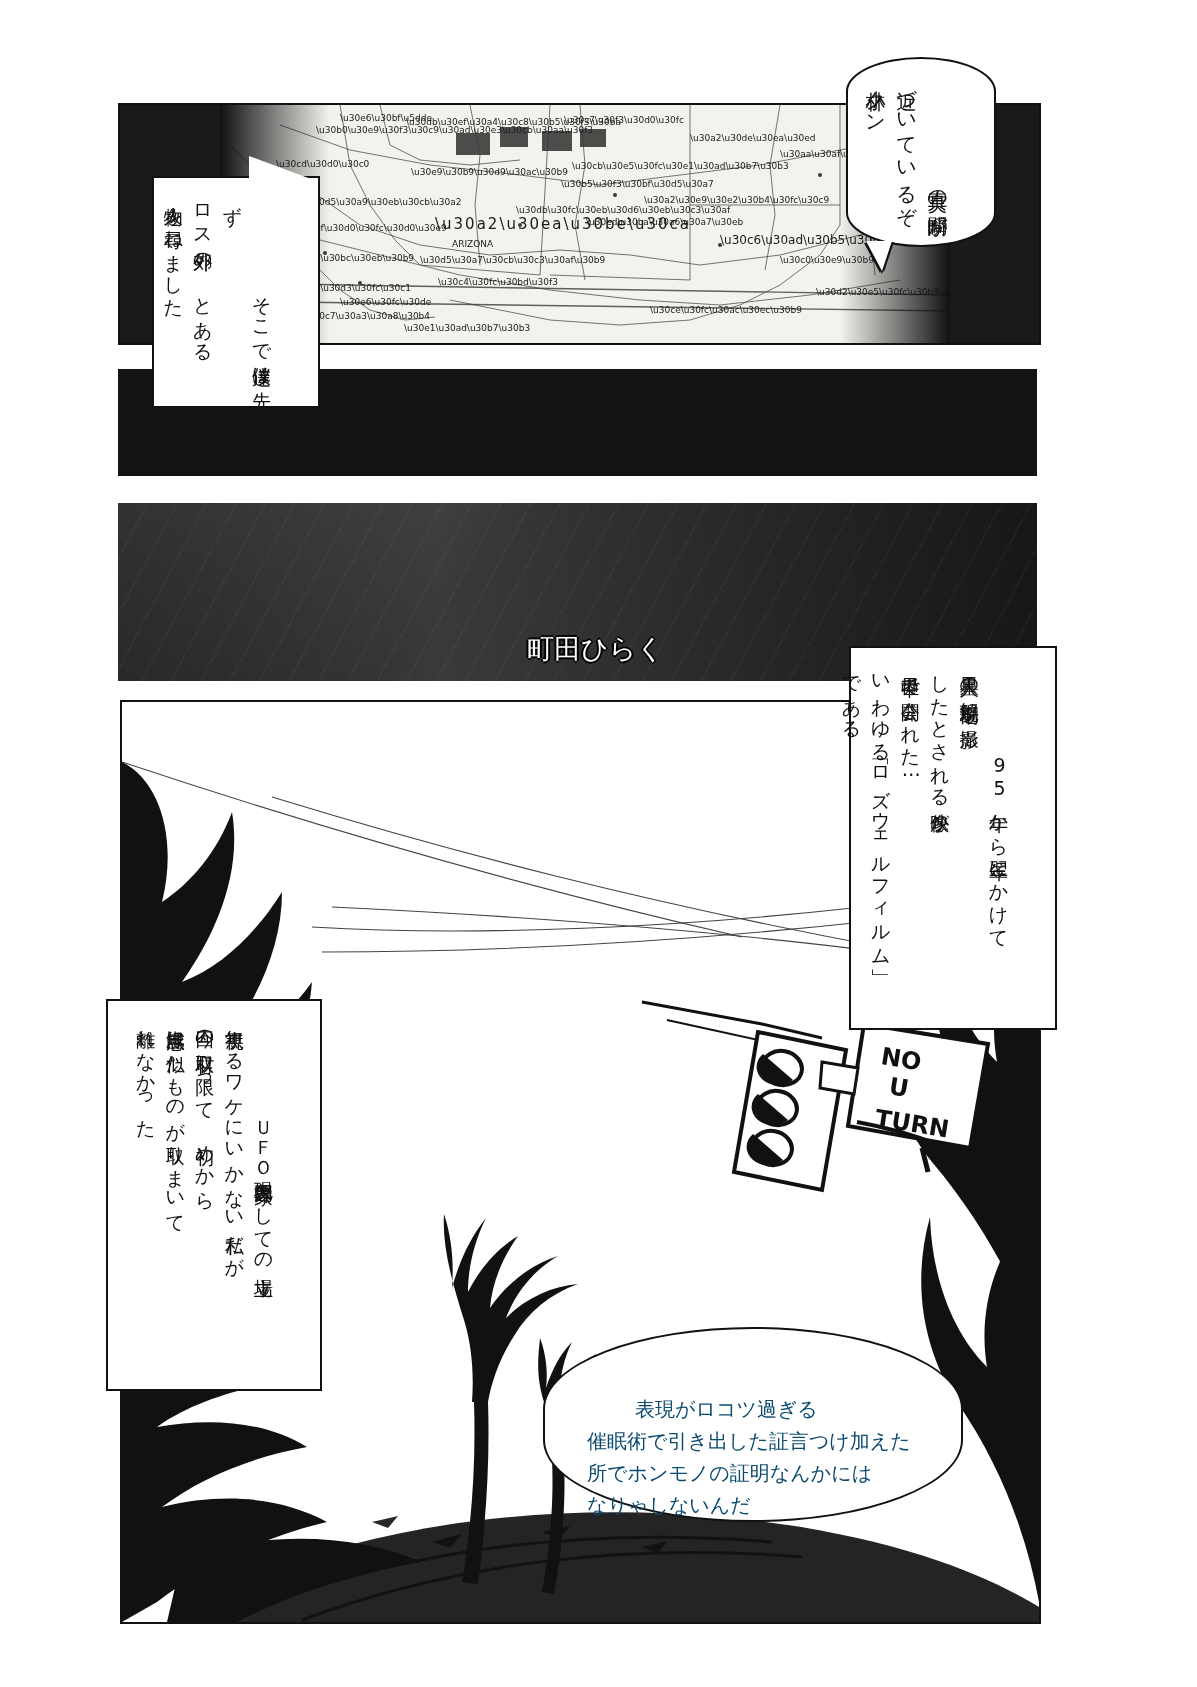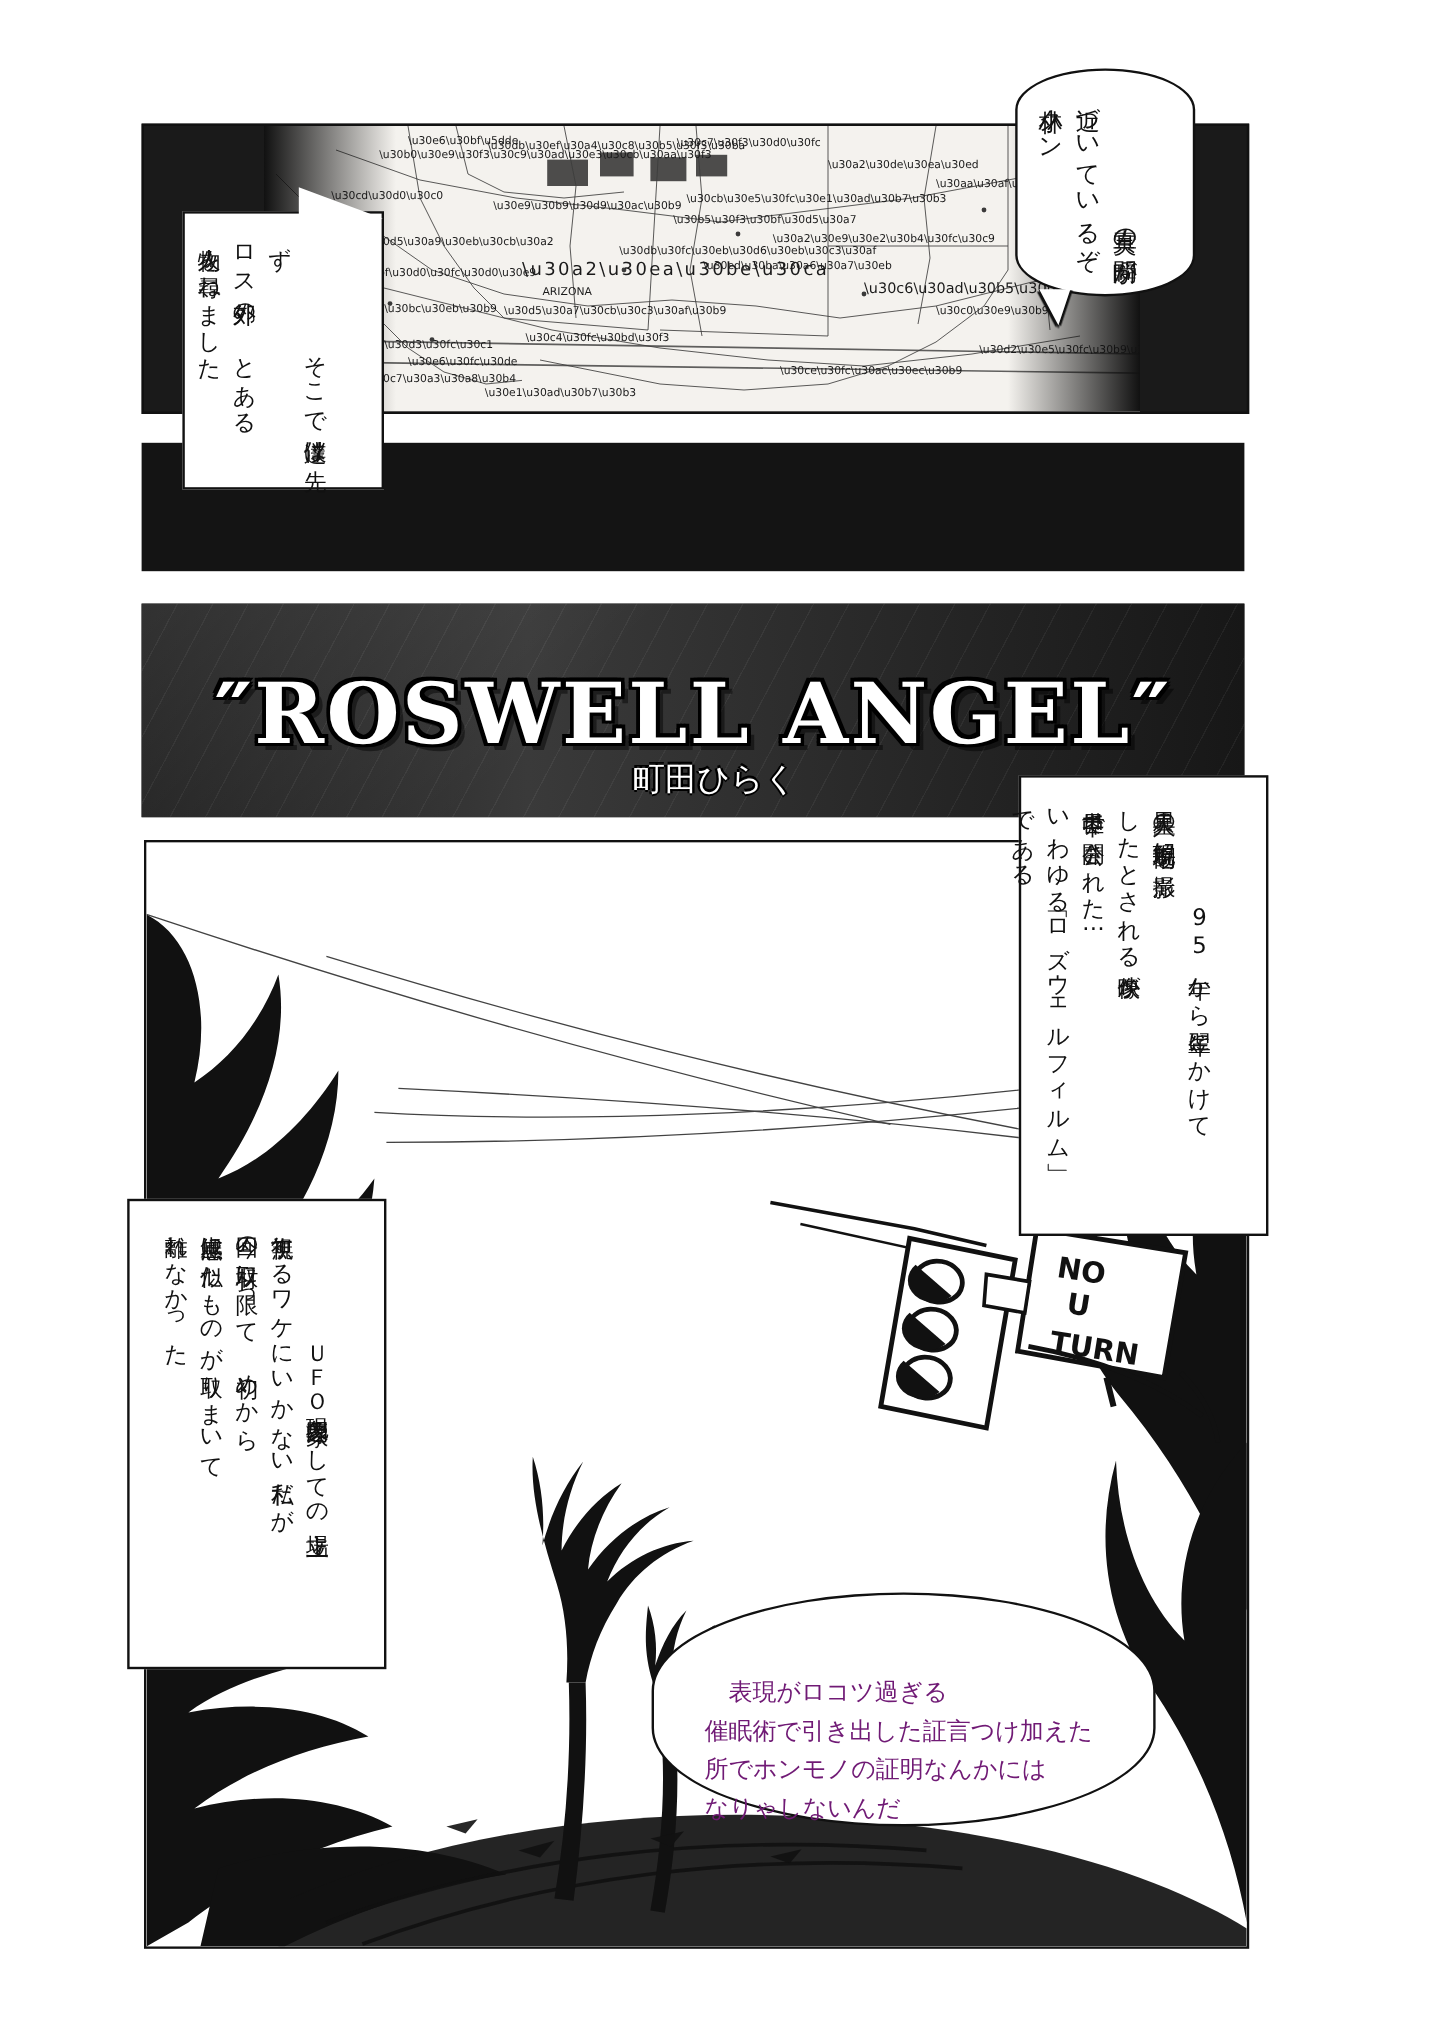--- a/index.html
+++ b/index.html
@@ -147,24 +147,24 @@
     line-height: 1.55;
     letter-spacing: 1px;
     color: #111;
     padding: 14px 12px;
     box-sizing: border-box;
     white-space: pre-wrap;
   }
   .hbox {
     position: absolute;
     background: #ffffff;
-    font-family: Liberation Serif, serif;
+    font-family: Liberation Mono, monospace;
     font-size: 19px;
     line-height: 1.5;
-    color: #701a75;
+    color: #0c4a6e;
     box-sizing: border-box;
     white-space: pre-wrap;
   }
 
   
   #bubble-kobayashi {
     left: 846px;
     top: 57px;
     width: 150px;
     height: 190px;
@@ -335,21 +335,20 @@
   <div class="vbox" id="bubble-narration-1">
     <span>そこで僕達は先ず
 ロス郊外の とある
 人物を尋ねました</span>
     <span class="tail"></span>
   </div>
 
   <div class="panel-blackbar"></div>
 
   <div class="panel-title">
-    <div class="title-main">″ROSWELL ANGEL″</div>
     <div class="title-author">町田ひらく</div>
   </div>
 
   <div class="panel-main">
     <svg width="917" height="920" viewBox="0 0 917 920">
 
       <rect x="0" y="0" width="917" height="920" fill="#ffffff"></rect>
 
       <g stroke="#222" stroke-width="1.1" fill="none" opacity="0.85">
         <path d="M0,60 C180,120 380,180 620,235"></path>

